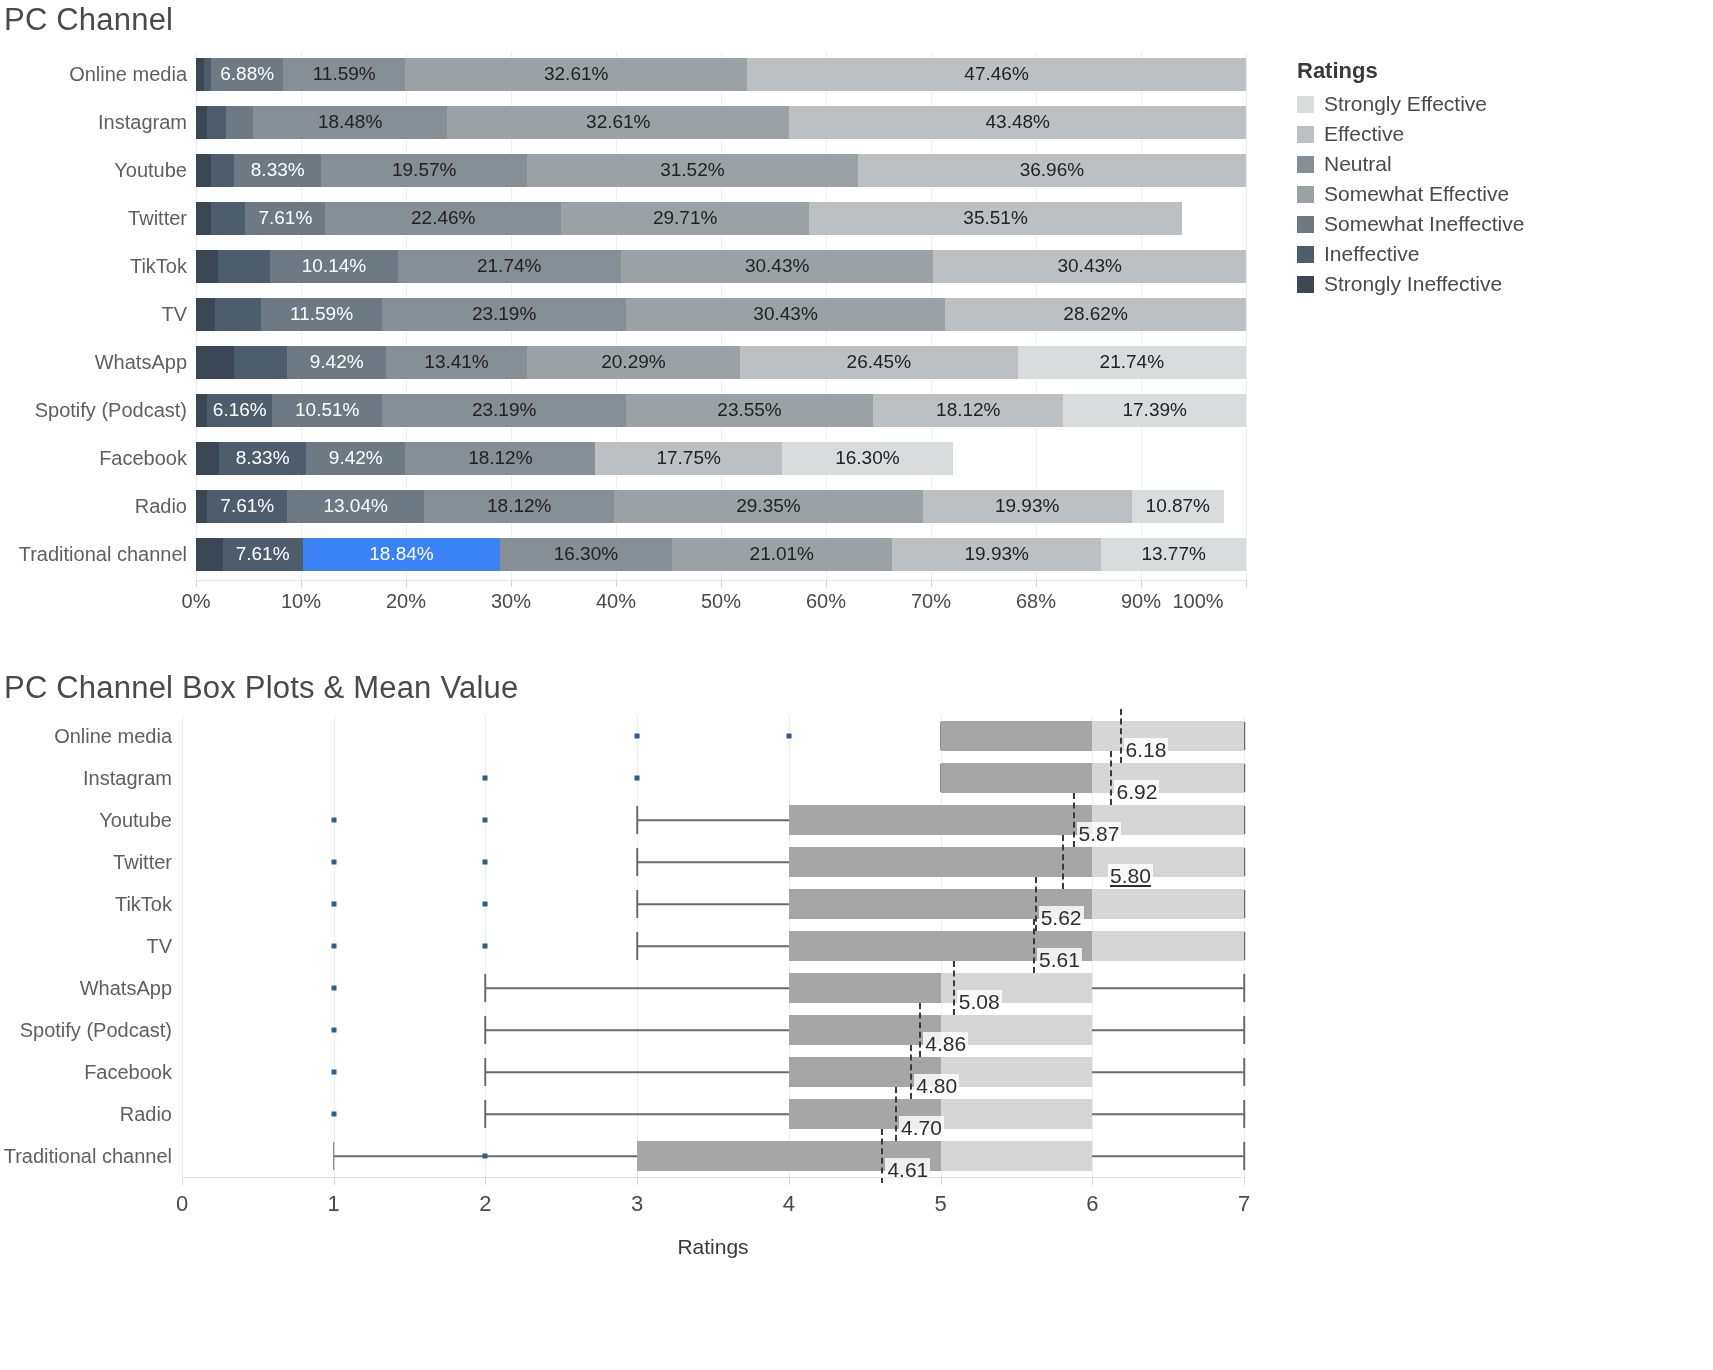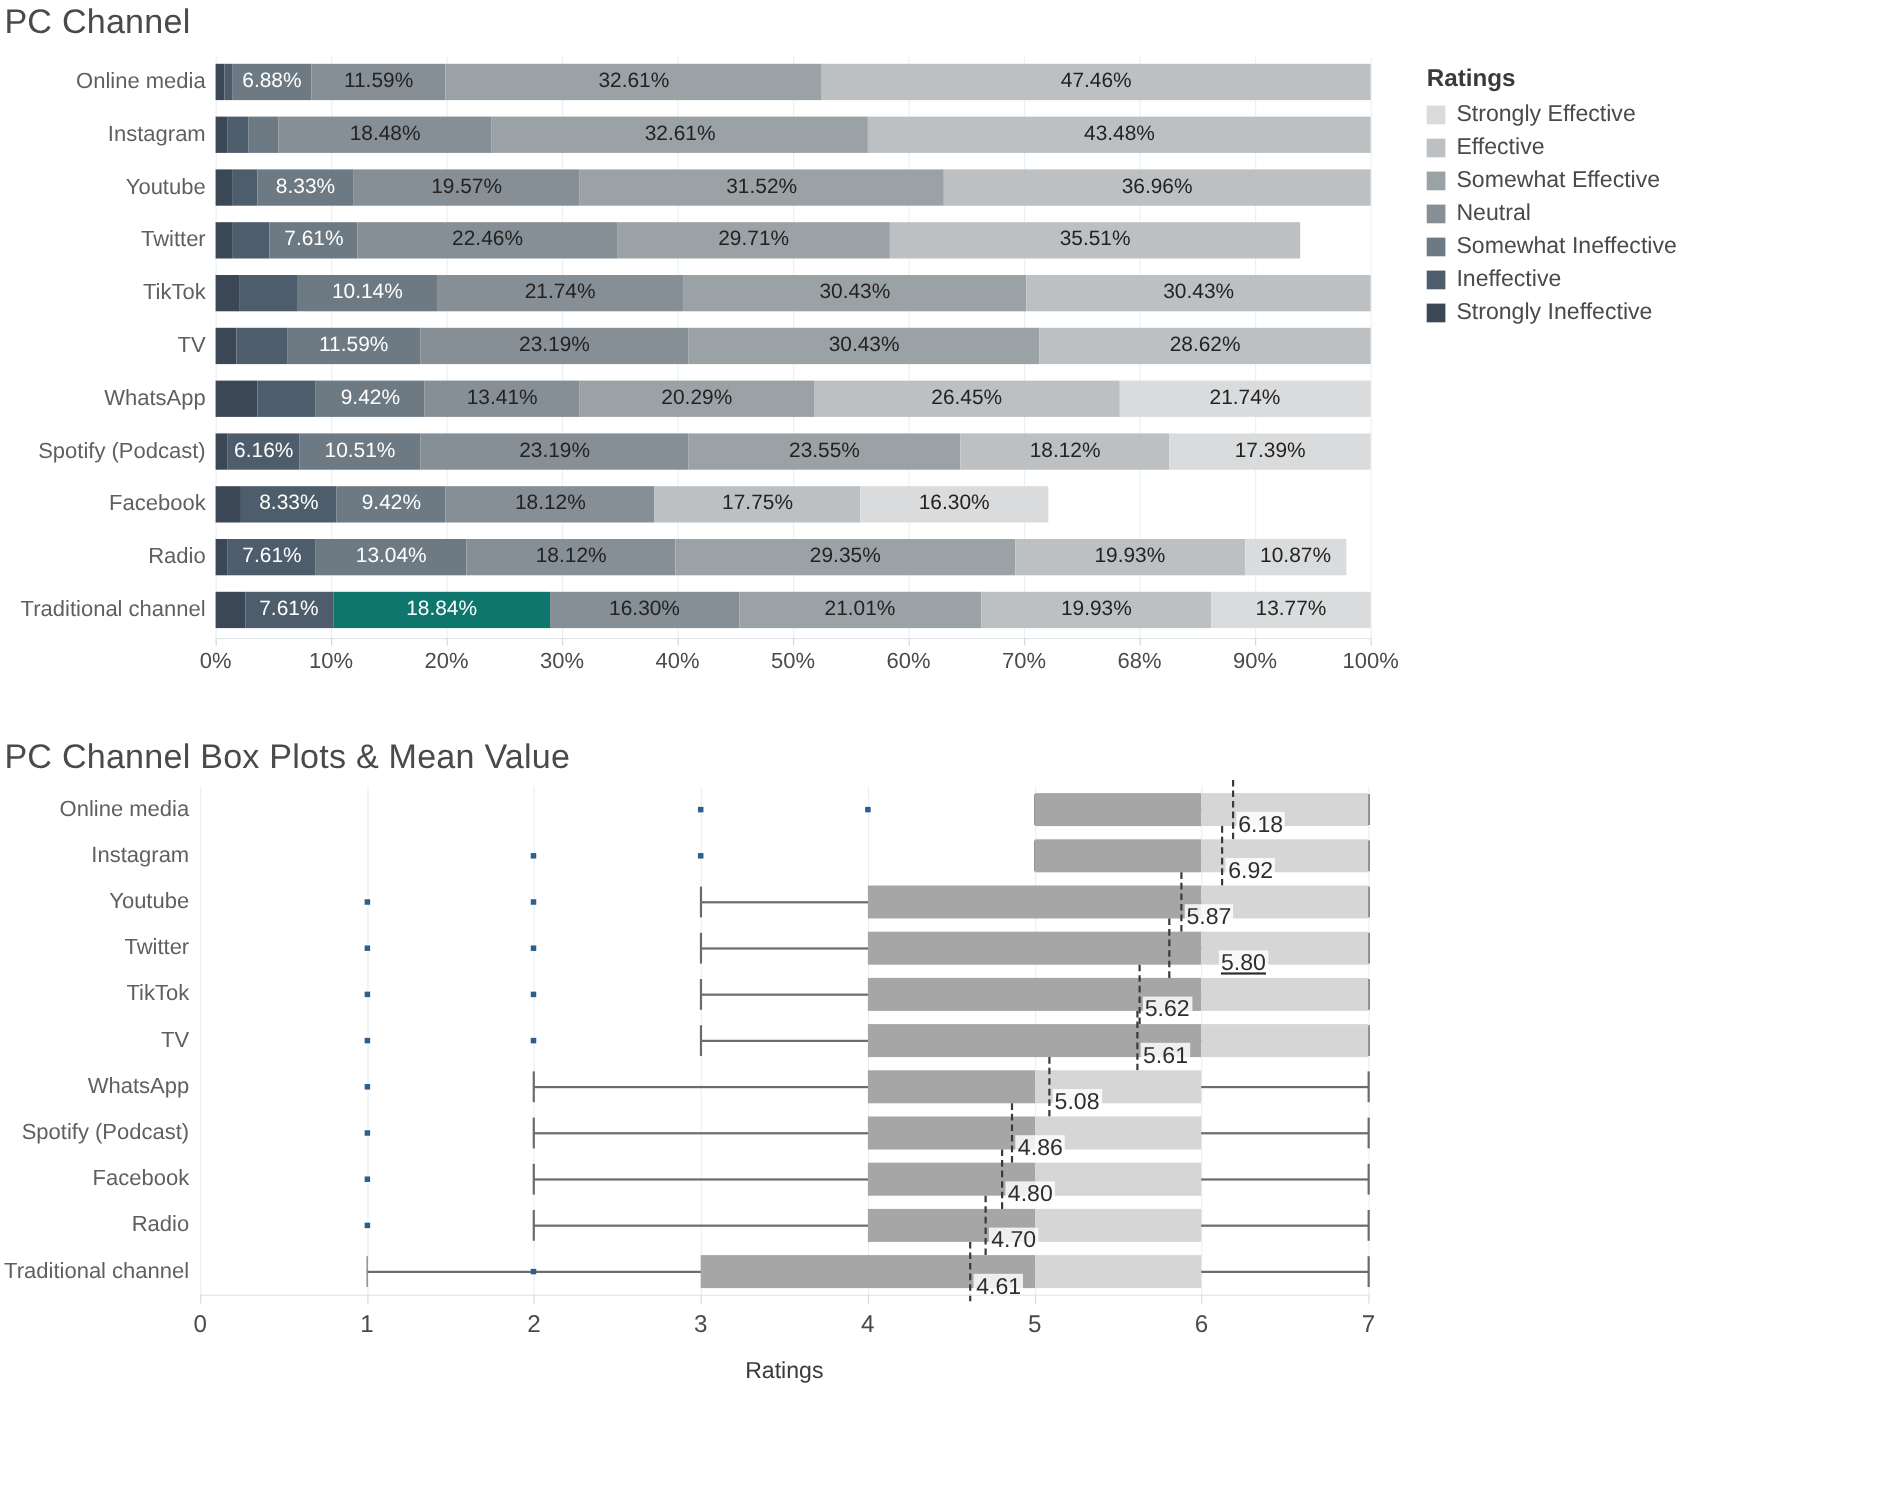--- a/index.html
+++ b/index.html
@@ -333,21 +333,21 @@
             </div>
           </div>
         </div>
         <div class="sb-row" style="top: 480px;">
           <div class="sb-label">Traditional channel</div>
           <div class="sb-track">
             <div class="sb-seg" style="width: 26.67px; background: rgb(59, 71, 85); color: rgb(255, 255, 255);"></div>
             <div class="sb-seg" style="width: 79.905px; background: rgb(78, 93, 107); color: rgb(255, 255, 255);">
               <span>7.61%</span>
             </div>
-            <div class="sb-seg" style="width: 197.82px; background: #0f766e; color: rgb(255, 255, 255);">
+            <div class="sb-seg" style="width: 197.82px; background: #3b82f6; color: rgb(255, 255, 255);">
               <span>18.84%</span>
             </div>
             <div class="sb-seg" style="width: 171.15px; background: rgb(133, 143, 149); color: rgb(34, 34, 34);">
               <span>16.30%</span>
             </div>
             <div class="sb-seg" style="width: 220.605px; background: rgb(155, 162, 166); color: rgb(34, 34, 34);">
               <span>21.01%</span>
             </div>
             <div class="sb-seg" style="width: 209.265px; background: rgb(189, 192, 194); color: rgb(34, 34, 34);">
               <span>19.93%</span>
@@ -374,42 +374,42 @@
         <div class="ticktxt" style="left: 525px;">50%</div>
         <div class="tickline" style="left: 630px;"></div>
         <div class="ticktxt" style="left: 630px;">60%</div>
         <div class="tickline" style="left: 735px;"></div>
         <div class="ticktxt" style="left: 735px;">70%</div>
         <div class="tickline" style="left: 840px;"></div>
         <div class="ticktxt" style="left: 840px;">68%</div>
         <div class="tickline" style="left: 945px;"></div>
         <div class="ticktxt" style="left: 945px;">90%</div>
         <div class="tickline" style="left: 1050px;"></div>
-        <div class="ticktxt" style="left: 1050px; text-align: center;">100%</div>
+        <div class="ticktxt" style="left: 1002px; text-align: center;">100%</div>
       </div>
   </div>
 
   <div id="legend">
     <div class="lg-title">Ratings</div>
     <div id="legend-rows">
         <div class="lg-row">
           <span class="lg-swatch" style="background: rgb(217, 219, 220);"></span>
           <span class="lg-text">Strongly Effective</span>
         </div>
         <div class="lg-row">
           <span class="lg-swatch" style="background: rgb(189, 192, 194);"></span>
           <span class="lg-text">Effective</span>
         </div>
         <div class="lg-row">
+          <span class="lg-swatch" style="background: rgb(133, 143, 149);"></span>
+          <span class="lg-text">Neutral</span>
+        </div>
+        <div class="lg-row">
           <span class="lg-swatch" style="background: rgb(155, 162, 166);"></span>
           <span class="lg-text">Somewhat Effective</span>
-        </div>
-        <div class="lg-row">
-          <span class="lg-swatch" style="background: rgb(133, 143, 149);"></span>
-          <span class="lg-text">Neutral</span>
         </div>
         <div class="lg-row">
           <span class="lg-swatch" style="background: rgb(109, 122, 132);"></span>
           <span class="lg-text">Somewhat Ineffective</span>
         </div>
         <div class="lg-row">
           <span class="lg-swatch" style="background: rgb(78, 93, 107);"></span>
           <span class="lg-text">Ineffective</span>
         </div>
         <div class="lg-row">

